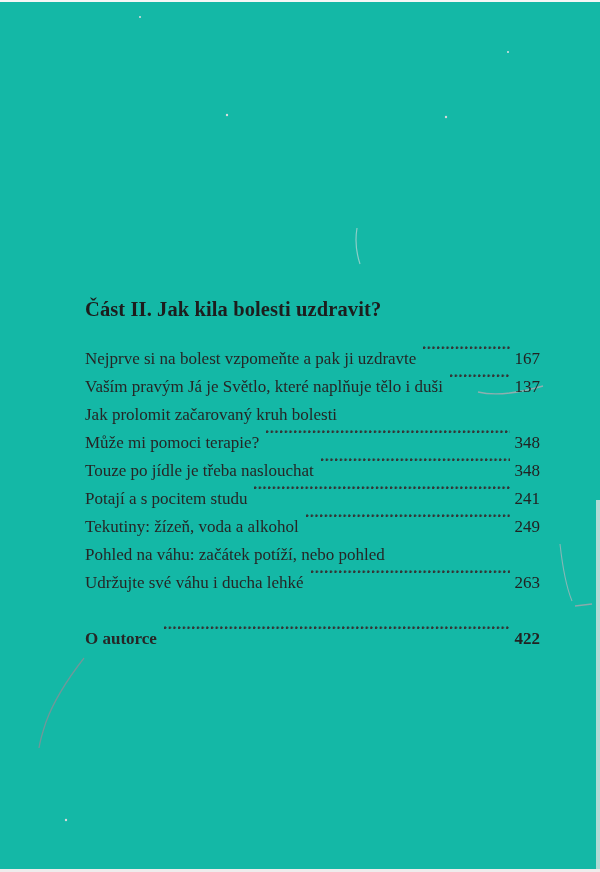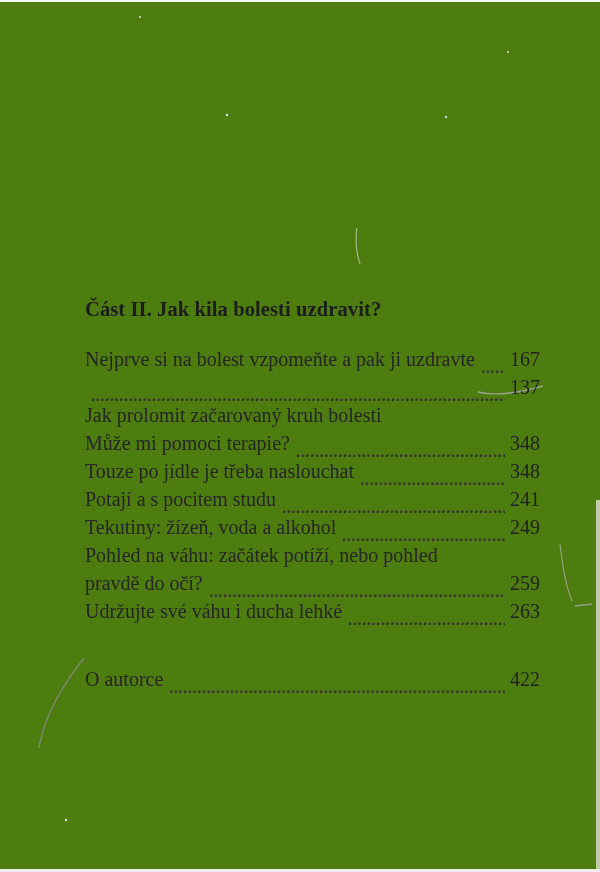--- a/index.html
+++ b/index.html
@@ -11,21 +11,21 @@
     height: 872px;
     background: #fdfdfd;
     overflow: hidden;
     position: relative;
     font-family: "Liberation Serif", "DejaVu Serif", serif;
     color: #242424;
   }
   .scan-page {
     position: absolute;
     inset: 0;
-    background: #4d7c0f;
+    background: #14b8a6;
   }
   
   .edge-top {
     position: absolute; left: 0; top: 0; width: 600px; height: 2px;
     background: #f6f6f6;
   }
   .edge-bottom {
     position: absolute; left: 0; top: 869px; width: 600px; height: 3px;
     background: #efecec;
   }
@@ -47,24 +47,24 @@
     margin: 0 0 24px 0;
     font-size: 20.5px;
     line-height: 24px;
     font-weight: 700;
     color: #1d1d1d;
     letter-spacing: 0.1px;
   }
   .toc-rows { }
   .toc-row {
     display: flex;
-    align-items: flex-end;
+    align-items: flex-start;
     height: 28px;
     line-height: 28px;
-    font-size: 20px;
+    font-size: 17px;
   }
   .toc-row .entry-text {
     flex: 0 0 auto;
     white-space: nowrap;
     color: #262626;
   }
   .toc-row .dot-leader {
     flex: 1 1 auto;
     min-width: 0;
     height: 4px;
@@ -73,21 +73,22 @@
     background-size: 4.7px 4px;
     background-repeat: repeat-x;
     background-position: left bottom;
   }
   .toc-row .page-num {
     flex: 0 0 auto;
     white-space: nowrap;
     color: #222222;
   }
   .toc-row.spaced {
-    margin-top: 40px;
+    margin-top: 28px;
+    font-weight: bold;
   }
 </style>
 </head>
 <body>
 
 <div class="scan-page">
 
   <div class="edge-top"></div>
   <div class="edge-bottom"></div>
   <div class="edge-right"></div>
@@ -116,20 +117,21 @@
 
     <div class="toc-rows">
 
       <div class="toc-row">
         <span class="entry-text">Nejprve si na bolest vzpomeňte a pak ji uzdravte</span>
         <span class="dot-leader"></span>
         <span class="page-num">167</span>
       </div>
 
       <div class="toc-row">
+        <span class="entry-text">Vaším pravým Já je Světlo, které naplňuje tělo i duši</span>
         <span class="dot-leader"></span>
         <span class="page-num">137</span>
       </div>
 
       <div class="toc-row text-only">
         <span class="entry-text">Jak prolomit začarovaný kruh bolesti</span>
 
       </div>
 
 
@@ -155,25 +157,20 @@
         <span class="entry-text">Tekutiny: žízeň, voda a alkohol</span>
         <span class="dot-leader"></span>
         <span class="page-num">249</span>
       </div>
 
       <div class="toc-row text-only">
         <span class="entry-text">Pohled na váhu: začátek potíží, nebo pohled</span>
 
       </div>
 
-      <div class="toc-row">
-        <span class="entry-text">pravdě do očí?</span>
-        <span class="dot-leader"></span>
-        <span class="page-num">259</span>
-      </div>
 
       <div class="toc-row">
         <span class="entry-text">Udržujte své váhu i ducha lehké</span>
         <span class="dot-leader"></span>
         <span class="page-num">263</span>
       </div>
 
       <div class="toc-row spaced">
         <span class="entry-text">O autorce</span>
         <span class="dot-leader"></span>

